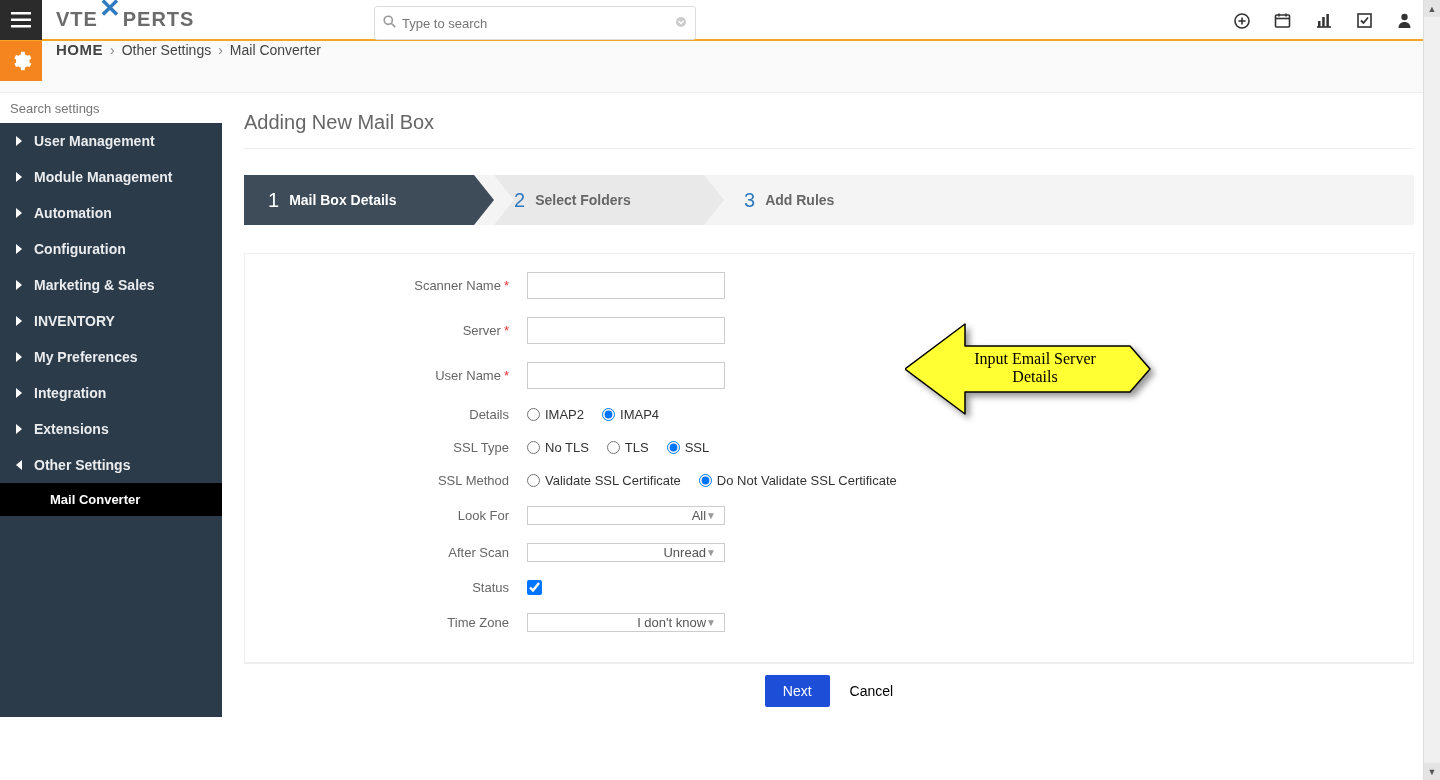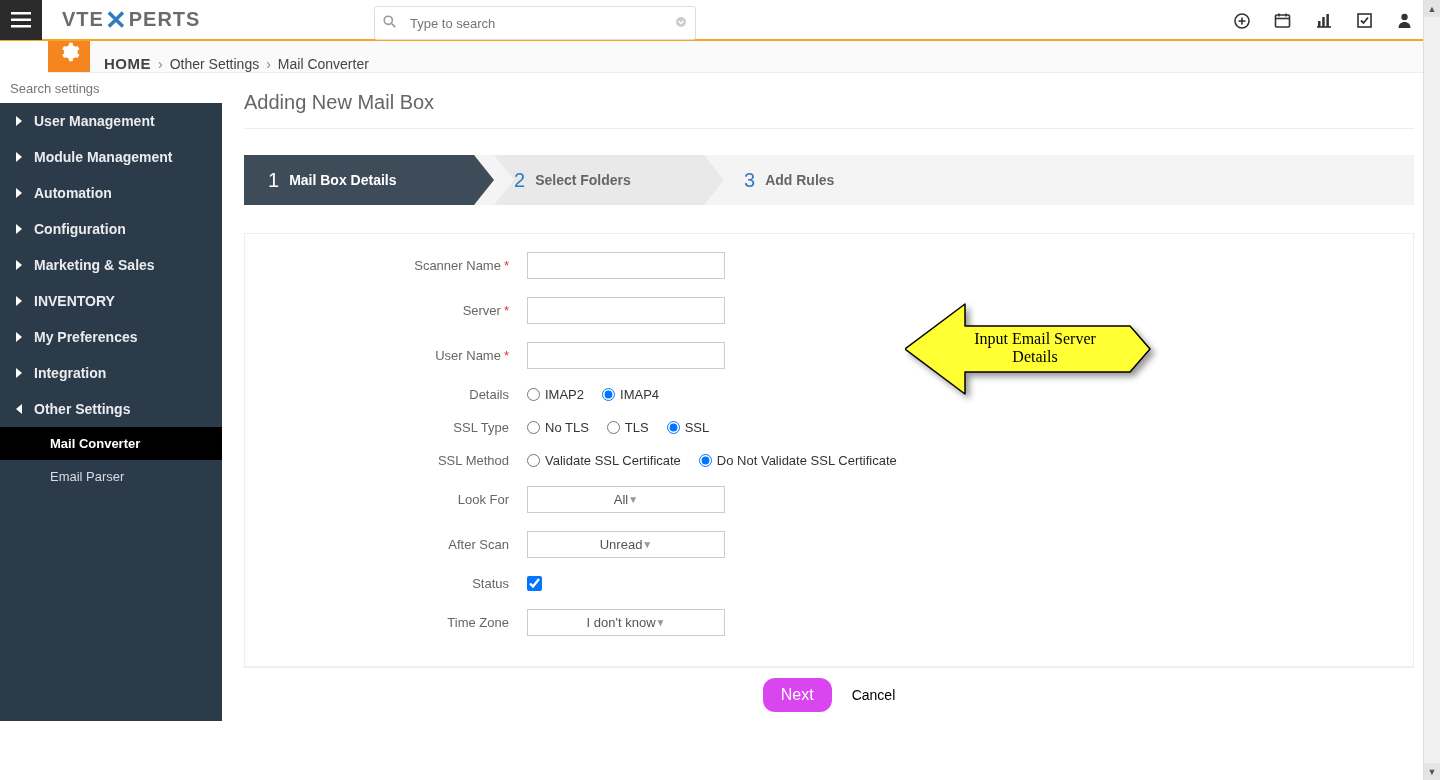--- a/index.html
+++ b/index.html
@@ -3,31 +3,31 @@
 <meta charset="utf-8">
 <style>
   * { box-sizing: border-box; margin: 0; padding: 0; }
   html, body { height: 100%; font-family: Arial, Helvetica, sans-serif; font-size: 13px; color: #555; }
   body { display: flex; flex-direction: column; width: 1440px; height: 780px; overflow: hidden; background: #fff; }
 
   
   .topbar { height: 41px; border-bottom: 2px solid #f5a623; display: flex; align-items: center; position: relative; background: #fff; }
   .hamburger { width: 42px; height: 41px; background: #2b2b2b; display: flex; align-items: center; justify-content: center; cursor: pointer; }
   .hamburger svg { fill: #fff; }
-  .brand { margin-left: 20px; font-size: 20px; letter-spacing: 1px; font-weight: 700; color: #6b6b6b; font-family: Arial, sans-serif; display: flex; align-items: center; }
+  .brand { margin-left: 14px; font-size: 20px; letter-spacing: 1px; font-weight: 700; color: #6b6b6b; font-family: Arial, sans-serif; display: flex; }
   .brand .x { color: #2f7bbf; font-size: 26px; font-weight: 900; margin: 0 1px; line-height: 0; }
-  .search-wrap { position: absolute; left: 374px; top: 6px; width: 322px; height: 28px; border: 1px solid #ddd; border-radius: 3px; display: flex; align-items: center; padding: 16px 8px; background: #fff; gap: 8px; }
+  .search-wrap { position: absolute; left: 374px; top: 6px; width: 322px; height: 28px; border: 1px solid #ddd; border-radius: 3px; display: flex; align-items: center; padding: 16px 8px; background: #fff; }
   .search-wrap .sicon { color: #999; margin-right: 6px; }
   .search-wrap input { flex: 1; border: none; outline: none; font-size: 13px; color: #888; }
   .search-wrap .chev { color: #bbb; font-size: 11px; }
   .top-icons { position: absolute; right: 28px; top: 0; height: 41px; display: flex; align-items: center; gap: 24px; color: #444; }
   .top-icons .ticon { cursor: pointer; display: flex; align-items: center; }
 
   
-  .crumbrow { height: 32px; display: flex; align-items: flex-end; background: #fafafa; border-bottom: 1px solid #eee; margin-left: 48px; }
+  .crumbrow { height: 52px; display: flex; align-items: flex-start; background: #fafafa; border-bottom: 1px solid #eee; }
   .gearbox { width: 42px; height: 40px; background: #f5851f; display: flex; align-items: center; justify-content: center; }
   .gearbox svg { fill: #fff; }
   .crumbs { margin-left: 14px; display: flex; align-items: center; gap: 4px; font-size: 14px; color: #444; }
   .crumbs .home { font-weight: 700; font-size: 15px; letter-spacing: .5px; color: #444; }
   .crumbs .sep { color: #888; margin: 0 3px; }
   .crumbs a { color: #444; text-decoration: none; }
 
   
   .main { flex: 1; display: flex; min-height: 0; }
   .sidebar { width: 222px; background: #2c3b4a; color: #e1e6ea; display: flex; flex-direction: column; overflow-y: auto; }
@@ -52,34 +52,34 @@
   .step2 { width: 250px; margin-left: -20px; padding-left: 40px; background: #e9e9e9; clip-path: polygon(8% 0, 92% 0, 100% 50%, 92% 100%, 8% 100%, 16% 50%); z-index: 2; }
   .step3 { width: 250px; margin-left: -20px; padding-left: 40px; background: #f4f4f4; clip-path: polygon(8% 0, 100% 0, 100% 100%, 8% 100%, 16% 50%); z-index: 1; }
 
   
   .form-card { margin-top: 28px; border: 1px solid #eee; padding: 18px 0 30px 0; position: relative; }
   .frow { display: flex; align-items: center; margin-bottom: 18px; }
   .flabel { width: 282px; text-align: right; padding-right: 18px; font-size: 13px; color: #666; }
   .flabel .req { color: #d33; margin-left: 3px; }
   .fcontrol { display: flex; align-items: center; gap: 18px; }
   .fcontrol input[type=text], .fcontrol input[type=password] { width: 198px; height: 27px; border: 1px solid #ccc; padding: 0 6px; font-size: 13px; }
-  .fselect { width: 198px; height: 27px; border: 1px solid #ccc; background: #fff; display: flex; align-items: center; justify-content: center; padding: 0 8px; font-size: 13px; color: #555; cursor: pointer; }
+  .fselect { width: 198px; height: 19px; border: 1px solid #ccc; background: #fff; display: flex; align-items: center; justify-content: flex-end; padding: 0 8px; font-size: 13px; color: #555; cursor: pointer; }
   .fselect .dd { color: #999; font-size: 10px; }
   .radio-group { display: flex; gap: 18px; align-items: center; font-size: 13px; color: #333; }
   .radio-opt { display: flex; align-items: center; gap: 5px; cursor: pointer; }
   .radio-opt input { margin: 0; }
   .chk { width: 15px; height: 15px; cursor: pointer; }
 
   
   .callout { position: absolute; left: 660px; top: 60px; pointer-events: none; filter: drop-shadow(4px 4px 3px rgba(0,0,0,.4)); }
   .callout svg text { font-family: 'Times New Roman', serif; font-size: 16px; }
 
   
   .form-footer { height: 54px; display: flex; align-items: center; justify-content: center; gap: 20px; border-top: 1px solid #eee; background: #fff; }
-  .btn-next { background: #d946ef; color: #fff; border: none; padding: 8px 18px; font-size: 16px; cursor: pointer; border-radius: 12px; }
+  .btn-next { background: #1d4ed8; color: #fff; border: none; padding: 8px 18px; font-size: 14px; cursor: pointer; border-radius: 2px; }
   .btn-cancel { color: #000000; background: none; border: none; font-size: 14px; cursor: pointer; }
 
   
   .vscroll { position: absolute; right: 0; top: 0; width: 17px; height: 100%; background: #f0f0f0; border-left: 1px solid #ddd; }
   .vscroll .arrow { height: 17px; background: #e4e4e4; display: flex; align-items: center; justify-content: center; font-size: 9px; color: #555; }
   .vscroll .track { position: absolute; top: 17px; bottom: 17px; left: 0; right: 0; }
   .vscroll .arrow.bot { position: absolute; bottom: 0; width: 100%; }
 
   .page-wrap { position: relative; width: 1440px; height: 780px; }
 </style>
@@ -234,30 +234,37 @@
             <span>My Preferences</span>
           </div>
           <div class="side-item">
             <span class="chev-r">
               <svg width="8" height="10" viewBox="0 0 8 10" fill="#fff">
                 <path d="M1 0 L7 5 L1 10 Z"></path>
               </svg>
             </span>
             <span>Integration</span>
           </div>
+          <div class="side-item">
+            <span class="chev-r">
+              <svg width="8" height="10" viewBox="0 0 8 10" fill="#fff">
+                <path d="M1 0 L7 5 L1 10 Z"></path>
+              </svg>
+            </span>
+            <span>Extensions</span>
+          </div>
           <div class="side-item expanded">
             <span class="chev-r">
               <svg width="10" height="8" viewBox="0 0 10 8" fill="#fff">
                 <path d="M0 1 L5 7 L10 1 Z"></path>
               </svg>
             </span>
             <span>Other Settings</span>
           </div>
           <div class="sub-item active">Mail Converter</div>
-          <div class="sub-item">Email Parser</div>
         </div>
     </div>
 
     <div class="content">
       <div class="page-title">Adding New Mail Box</div>
 
       <div class="wizard">
         <div class="step step1 active">
           <span class="num">1</span>
           <span>Mail Box Details</span>

